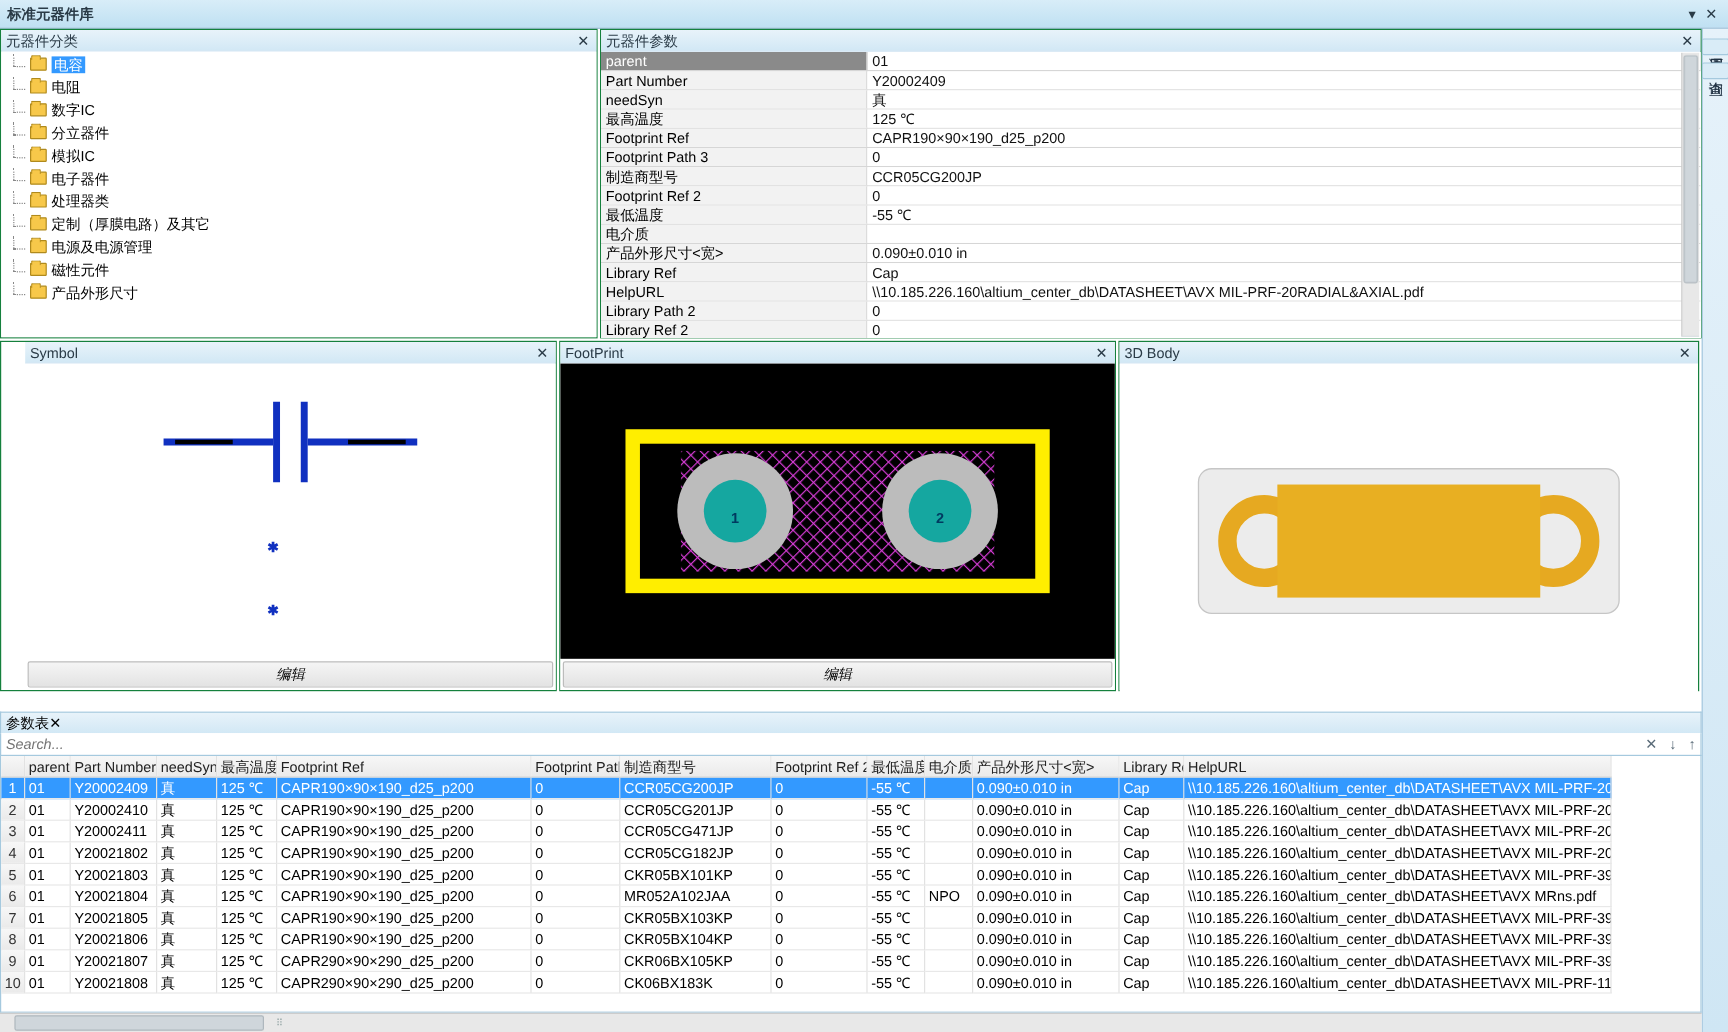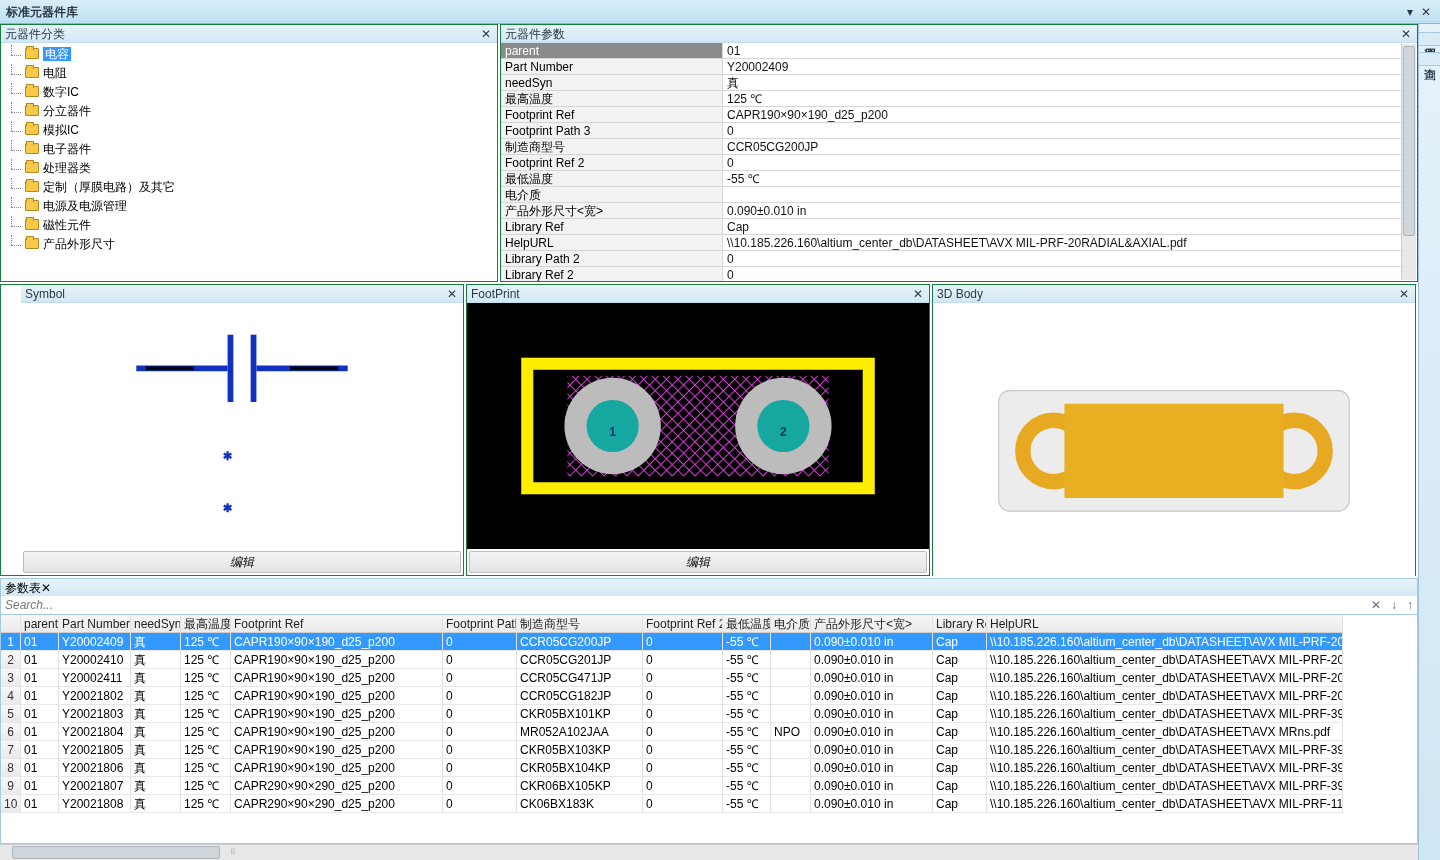--- a/index.html
+++ b/index.html
@@ -37,21 +37,21 @@
 .param-scroll .thumb { position: absolute; left: 1px; right: 1px; top: 2px; height: 190px; background: #cfd6db; border: 1px solid #aeb7bd; border-radius: 2px; }
 .row-mid { display: flex; height: 292px; margin-top: 2px; padding-right: 2px; }
 .sym-panel { width: 464px; padding-left: 20px; }
 .fp-panel { width: 464px; margin-left: 2px; }
 .body3d-panel { flex: 1; margin-left: 2px; }
 .viewer { flex: 1; background: #fff; display: flex; flex-direction: column; }
 .viewer-canvas { flex: 1; position: relative; }
 .viewer-btn { height: 22px; line-height: 20px; text-align: center; background: linear-gradient(#f5f5f5,#e3e3e3); border: 1px solid #bcbcbc; margin: 2px; border-radius: 2px; cursor: pointer; font-style: italic; }
 .symsvg, .fpsvg, .b3dsvg { width: 100%; height: 100%; display: block; }
 .row-ptbl { flex: 1; display: flex; flex-direction: column; margin-top: 2px; }
-.ptbl-hdr { background: linear-gradient(#e8f3fa,#d2e8f5); height: 18px; line-height: 18px; padding: 0 4px; display: flex; align-items: center; border: 1px solid #a5c9de; border-bottom: none; }
+.ptbl-hdr { background: linear-gradient(#e8f3fa,#d2e8f5); height: 18px; line-height: 18px; padding: 0 4px; display: flex; align-items: center; border: 1px solid #a5c9de; border-bottom: none; margin-top: 15px; }
 .ptbl-search { background: #fff; border: 1px solid #a5c9de; border-top: none; display: flex; align-items: center; padding: 2px 4px; position: relative; }
 .ptbl-search input { flex: 1; border: none; outline: none; font-style: italic; color: #888; }
 .ptbl-search .icons { display: flex; gap: 10px; color: #5a6b78; }
 .ptbl-search .icons span { cursor: pointer; }
 .tbl-wrap { flex: 1; overflow: auto; border: 1px solid #a5c9de; border-top: none; background: #fff; position: relative; }
 .tbl { display: grid; grid-template-columns: 20px 38px 72px 50px 50px 212px 74px 126px 80px 48px 40px 122px 54px 356px; }
 .th, .td { border-right: 1px solid #e2e2e2; border-bottom: 1px solid #e8e8e8; padding: 1px 3px; height: 18px; line-height: 16px; white-space: nowrap; overflow: hidden; text-overflow: clip; }
 .th { background: linear-gradient(#f7f7f7,#eaeaea); border-bottom: 1px solid #cfcfcf; color: #222; position: sticky; top: 0; }
 .rownum { background: linear-gradient(#f7f7f7,#eaeaea); text-align: center; color: #333; }
 .hscroll { height: 16px; background: #e8e8e8; border-top: 1px solid #ccc; position: relative; }

